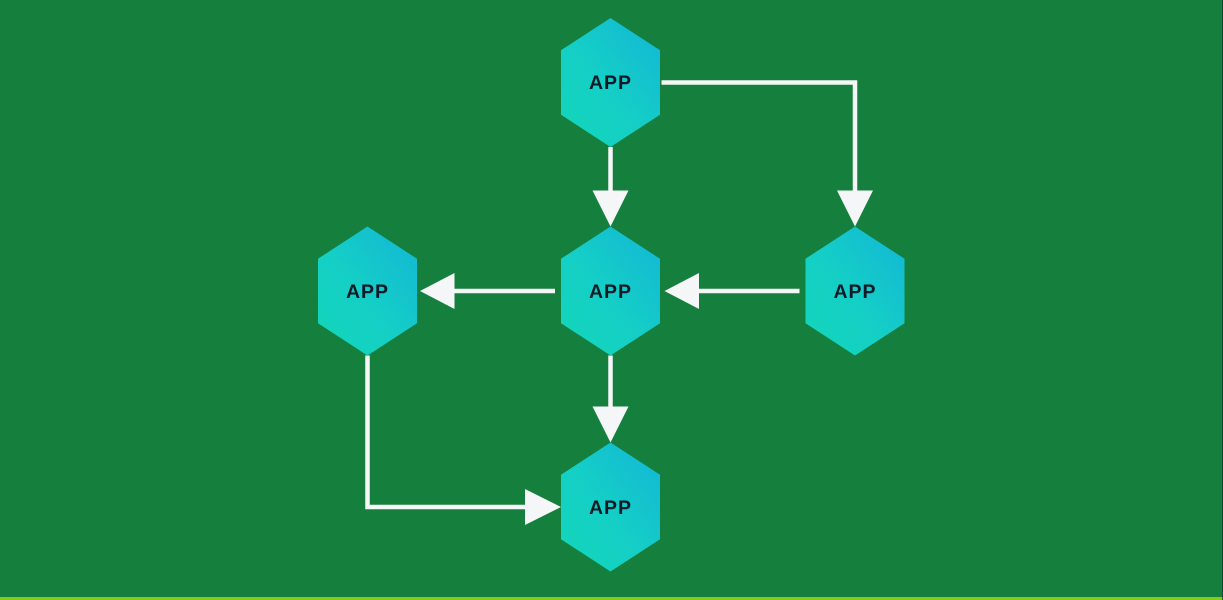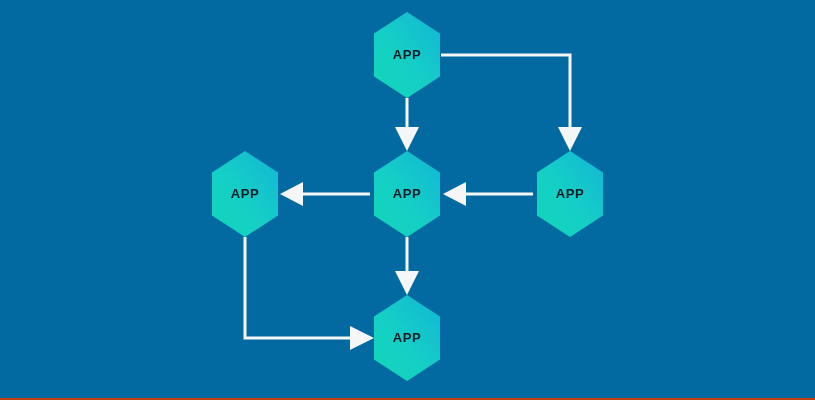--- a/index.html
+++ b/index.html
@@ -10,23 +10,23 @@
   body {
     width: 815px;
     height: 400px;
     overflow: hidden;
     font-family: "Liberation Sans", sans-serif;
   }
   #diagram-canvas {
     position: relative;
     width: 815px;
     height: 400px;
-    background: #0369a1;
+    background: #15803d;
     box-sizing: border-box;
-    border-bottom: 2px solid #c2410c;
+    border-bottom: 2px solid #84cc16;
     padding-left: 48px;
   }
   #diagram-svg {
     position: absolute;
     top: 0;
     left: 0;
     width: 815px;
     height: 400px;
     display: block;
   }

